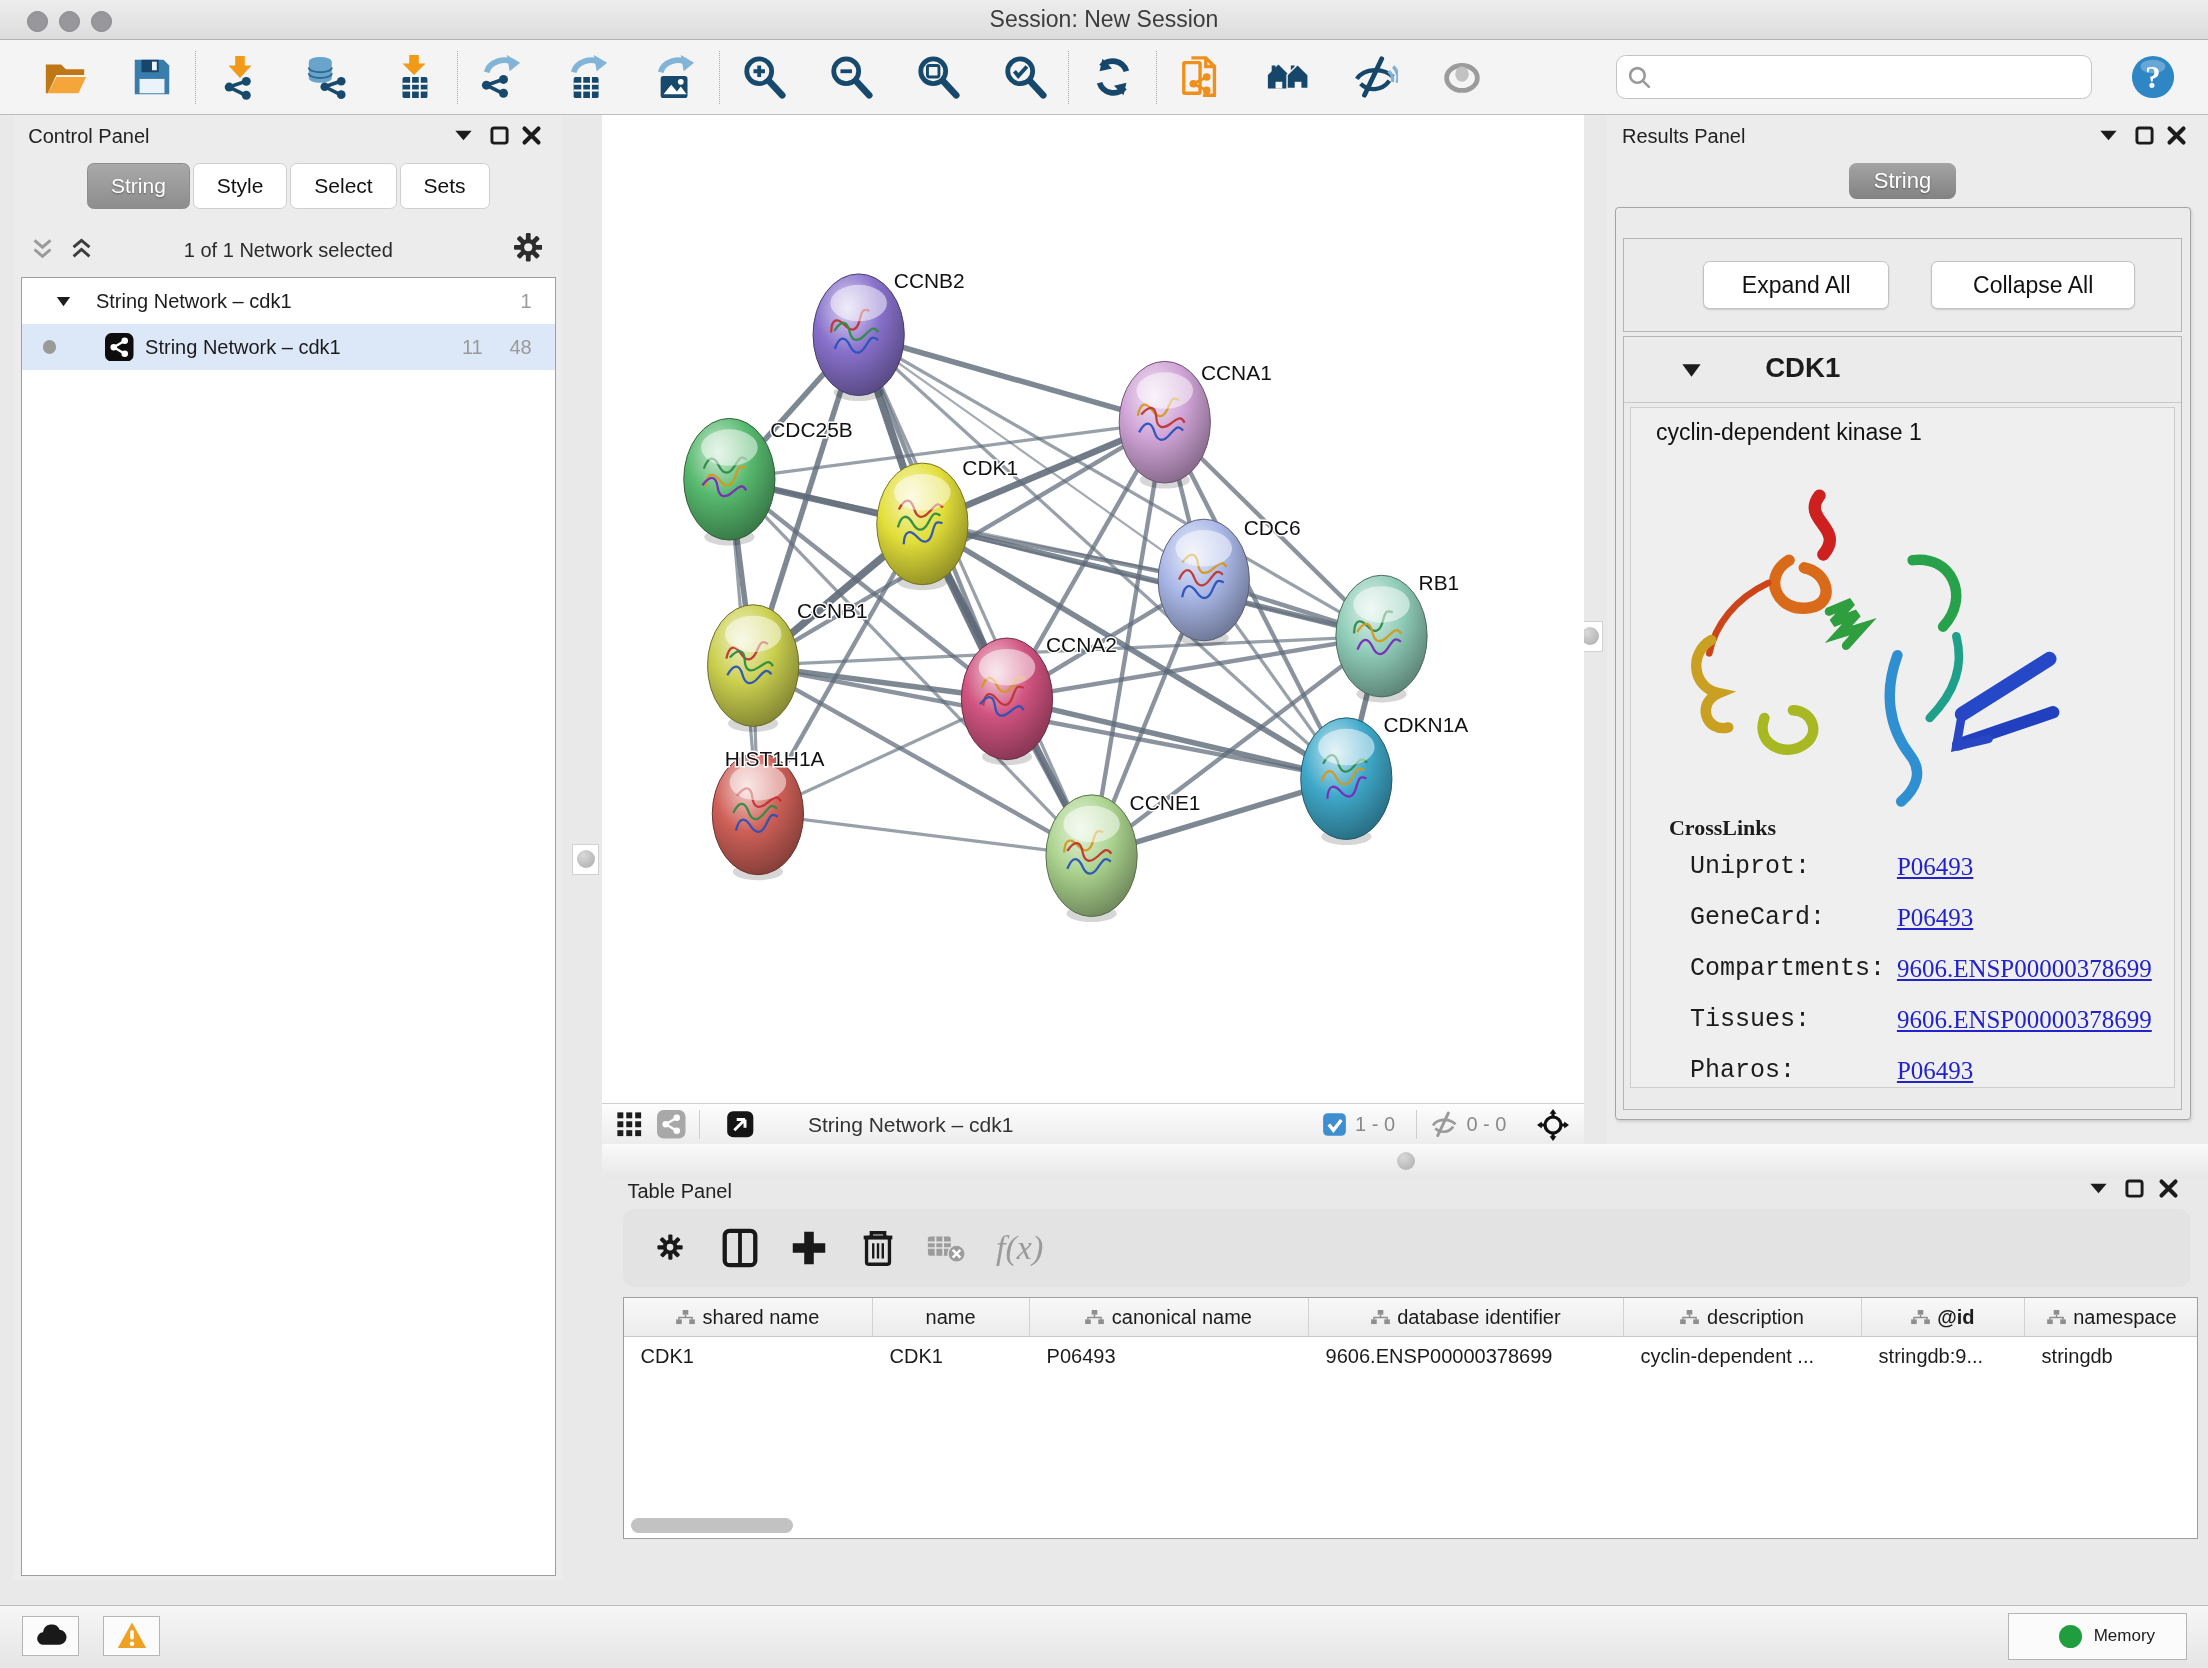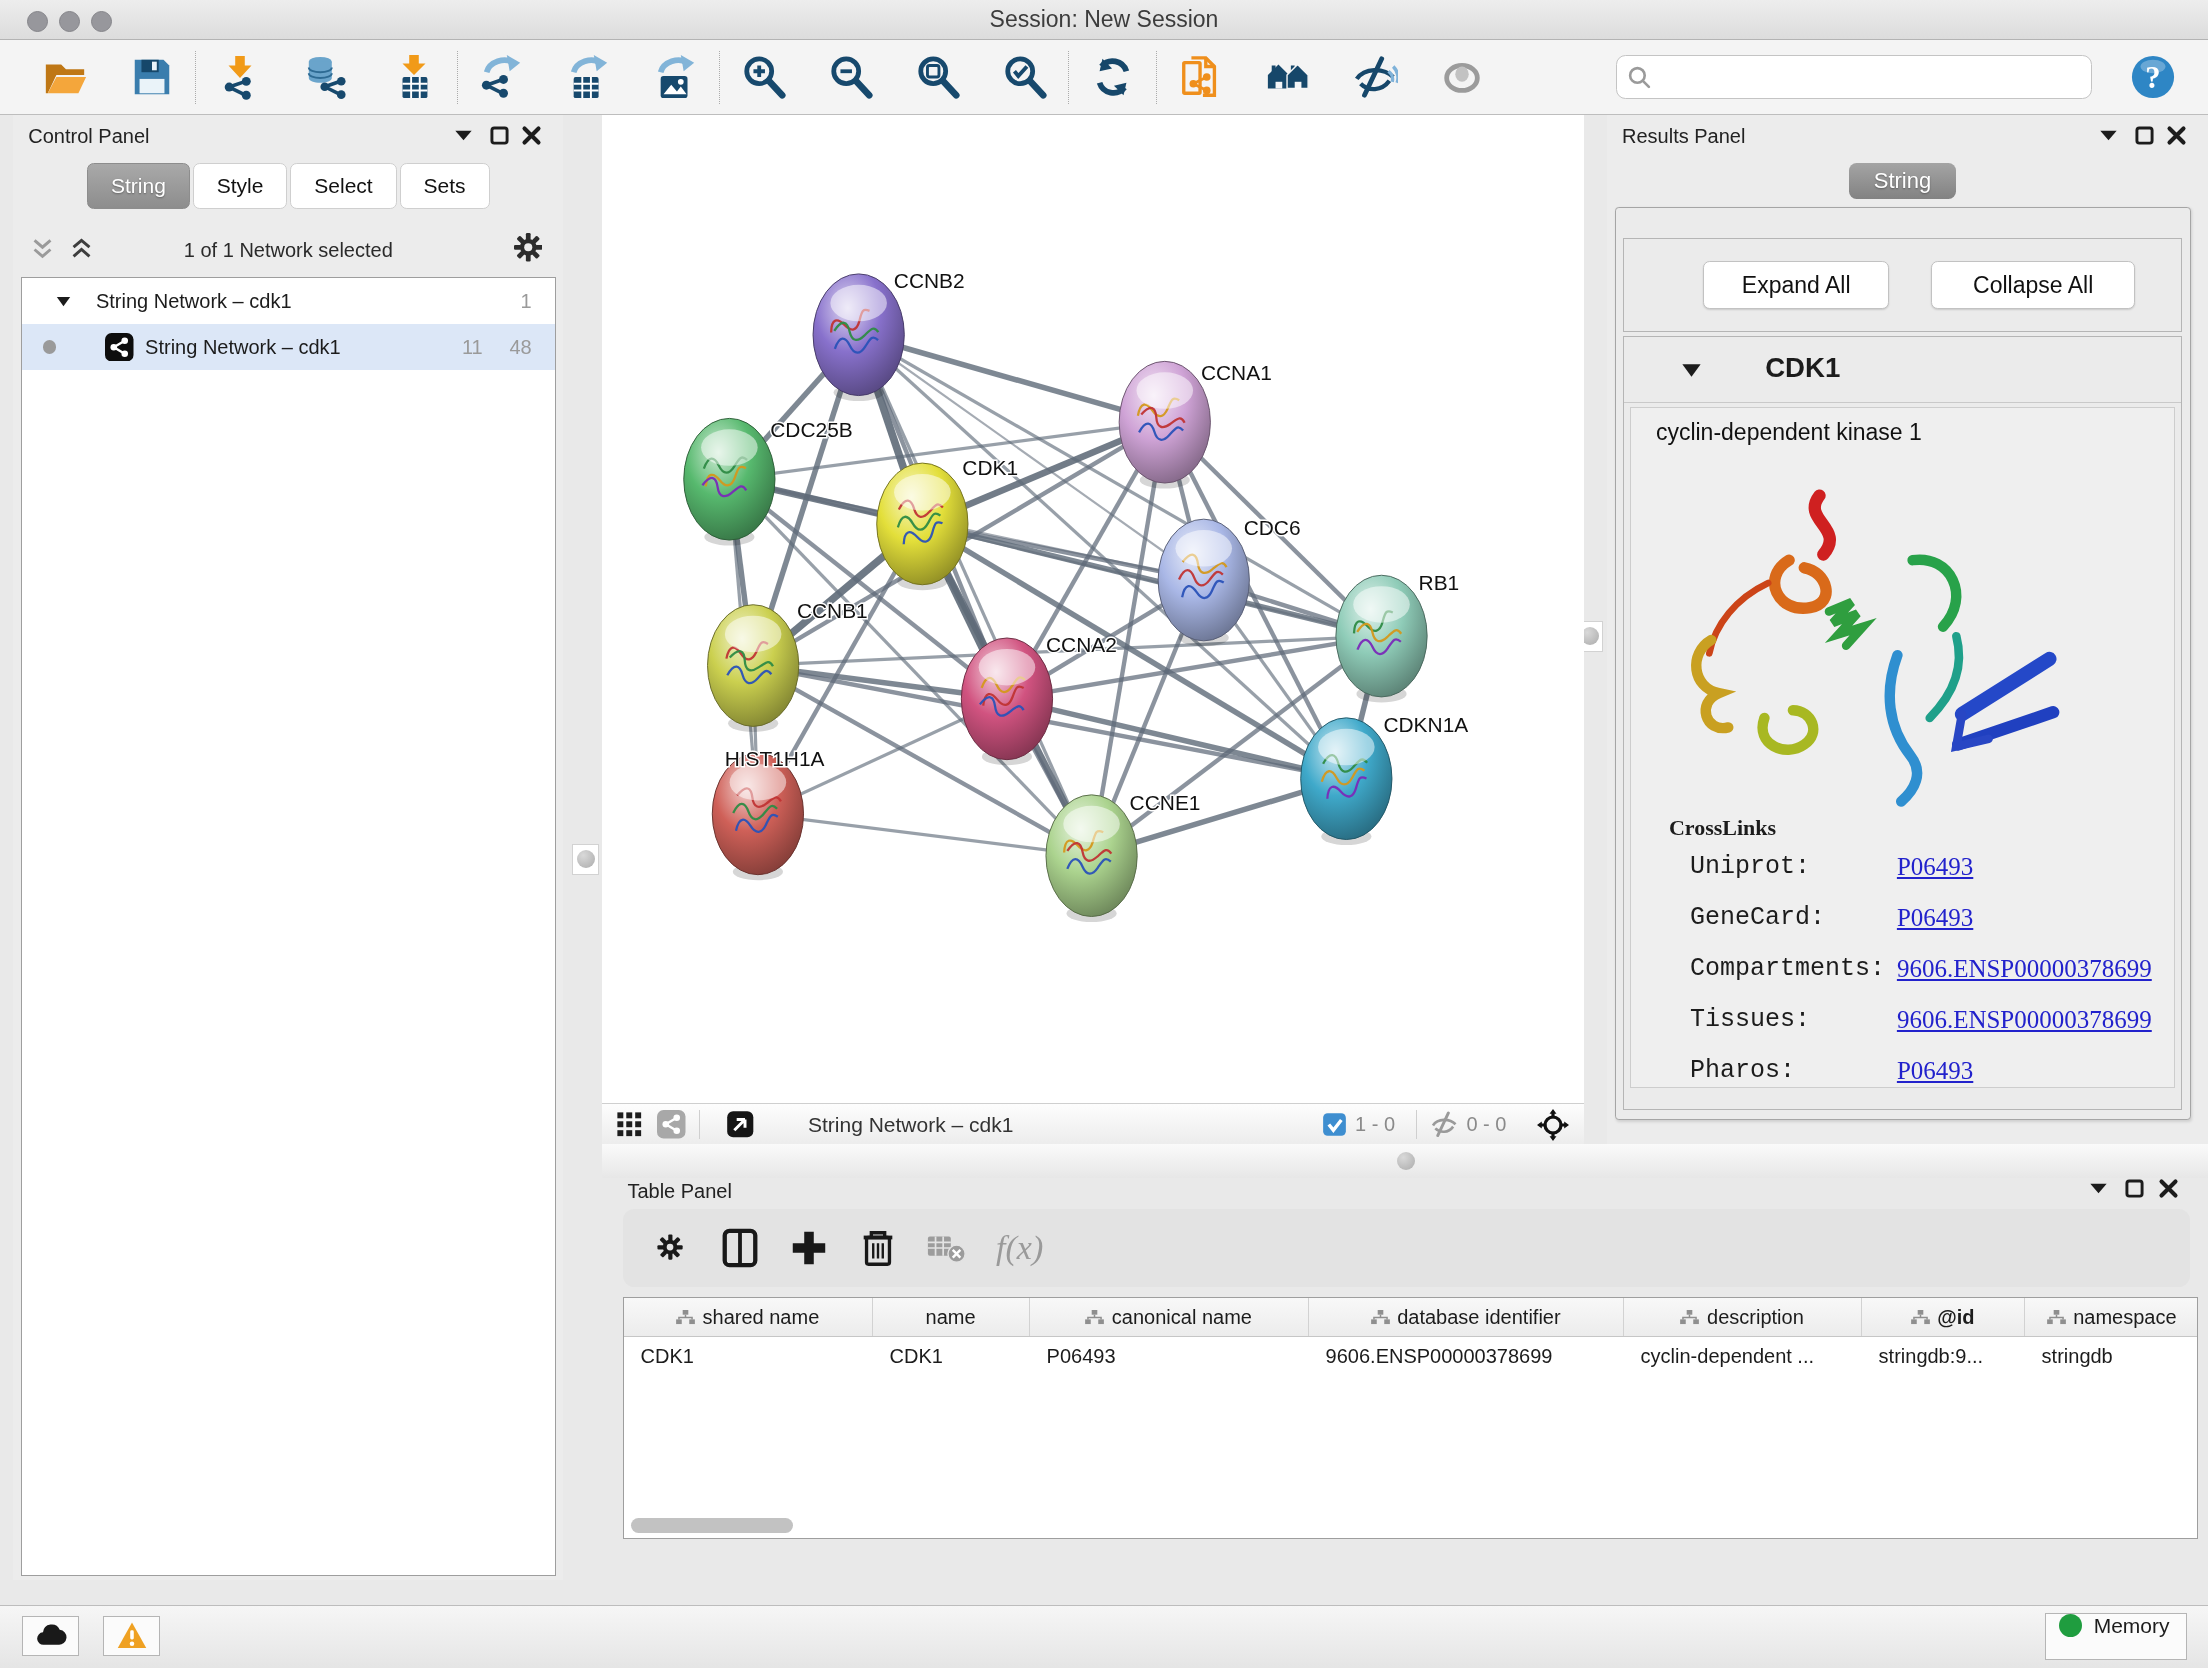--- a/index.html
+++ b/index.html
@@ -104,21 +104,21 @@
     border-radius:7.6px;color:#111;}
   .ttab.active{background:linear-gradient(#a2a2a2,#868686);color:#fff;border-color:#868686;
     text-shadow:0 1px 1.9px rgba(0,0,0,.35);}
   
   #status-bar{left:0;top:1605px;width:2208px;height:63px;background:linear-gradient(#f6f6f6,#e5e5e5);
     border-top:1.9px solid #bdbdbd;box-sizing:border-box;}
   .sb-btn{position:absolute;top:9.5px;width:55px;height:38px;background:#fbfbfb;border:1.9px solid #b5b5b5;
     display:flex;align-items:center;justify-content:center;}
   .sb-btn svg{width:32px;height:28.5px;}
   #memory-btn{position:absolute;right:21px;top:6.7px;width:140px;height:45px;background:#fbfbfb;
-    border:1.9px solid #b5b5b5;display:flex;align-items:flex-start;font-size:21px;}
+    border:1.9px solid #b5b5b5;display:flex;align-items:center;font-size:17px;padding-left:37px;}
   #memory-dot{width:23px;height:23px;border-radius:50%;margin:0 11.4px 0 13.3px;}
 </style>
 </head>
 <body>
 
 <div id="titlebar" class="abs">
   <span class="light" style="left:27px"></span>
   <span class="light" style="left:59px"></span>
   <span class="light" style="left:91px"></span>
   <div id="win-title">Session: New Session</div>

